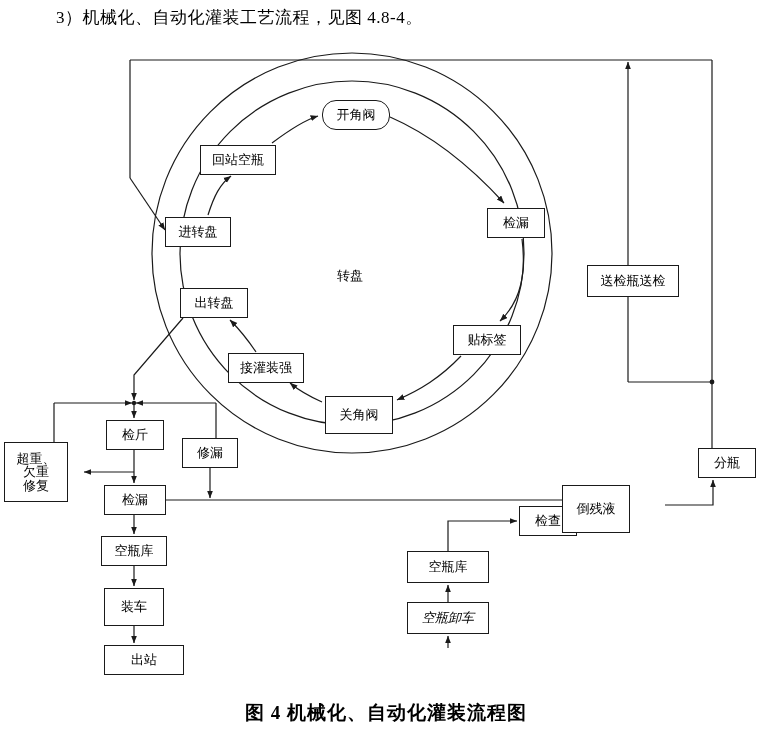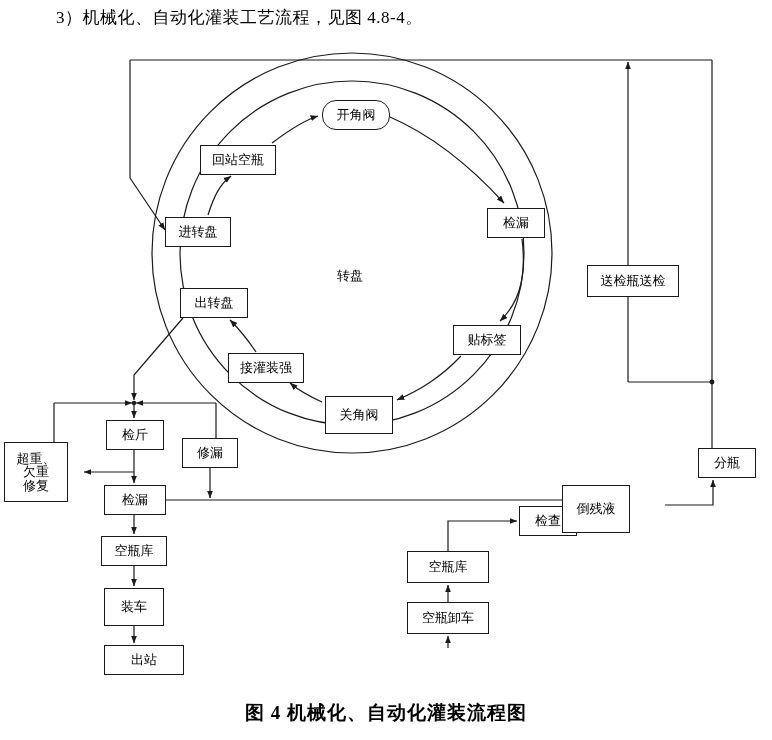--- a/index.html
+++ b/index.html
@@ -119,18 +119,18 @@
   <div class="node" style="left:182px;top:438px;width:56px;height:30px;">修漏</div>
   <div class="node" style="left:4px;top:442px;width:64px;height:60px;line-height:1.05;">超重、
 欠重
 修复</div>
   <div class="node" style="left:104px;top:485px;width:62px;height:30px;">检漏</div>
   <div class="node" style="left:101px;top:536px;width:66px;height:30px;">空瓶库</div>
   <div class="node" style="left:104px;top:588px;width:60px;height:38px;">装车</div>
   <div class="node" style="left:104px;top:645px;width:80px;height:30px;">出站</div>
   <div class="node" style="left:519px;top:506px;width:58px;height:30px;">检查</div>
   <div class="node" style="left:407px;top:551px;width:82px;height:32px;">空瓶库</div>
-  <div class="node" style="left:407px;top:602px;width:82px;height:32px;">空瓶卸车</div>
+  <div class="node" style="left:407px;top:602px;width:82px;height:32px;font-style:italic;">空瓶卸车</div>
   <div class="node" style="left:562px;top:485px;width:68px;height:48px;">倒残液</div>
   <div class="node" style="left:684px;top:448px;width:58px;height:30px;margin-left:14px;">分瓶</div>
 </div>
 
 <div id="caption">图 4   机械化、自动化灌装流程图</div>
 
 </body></html>

